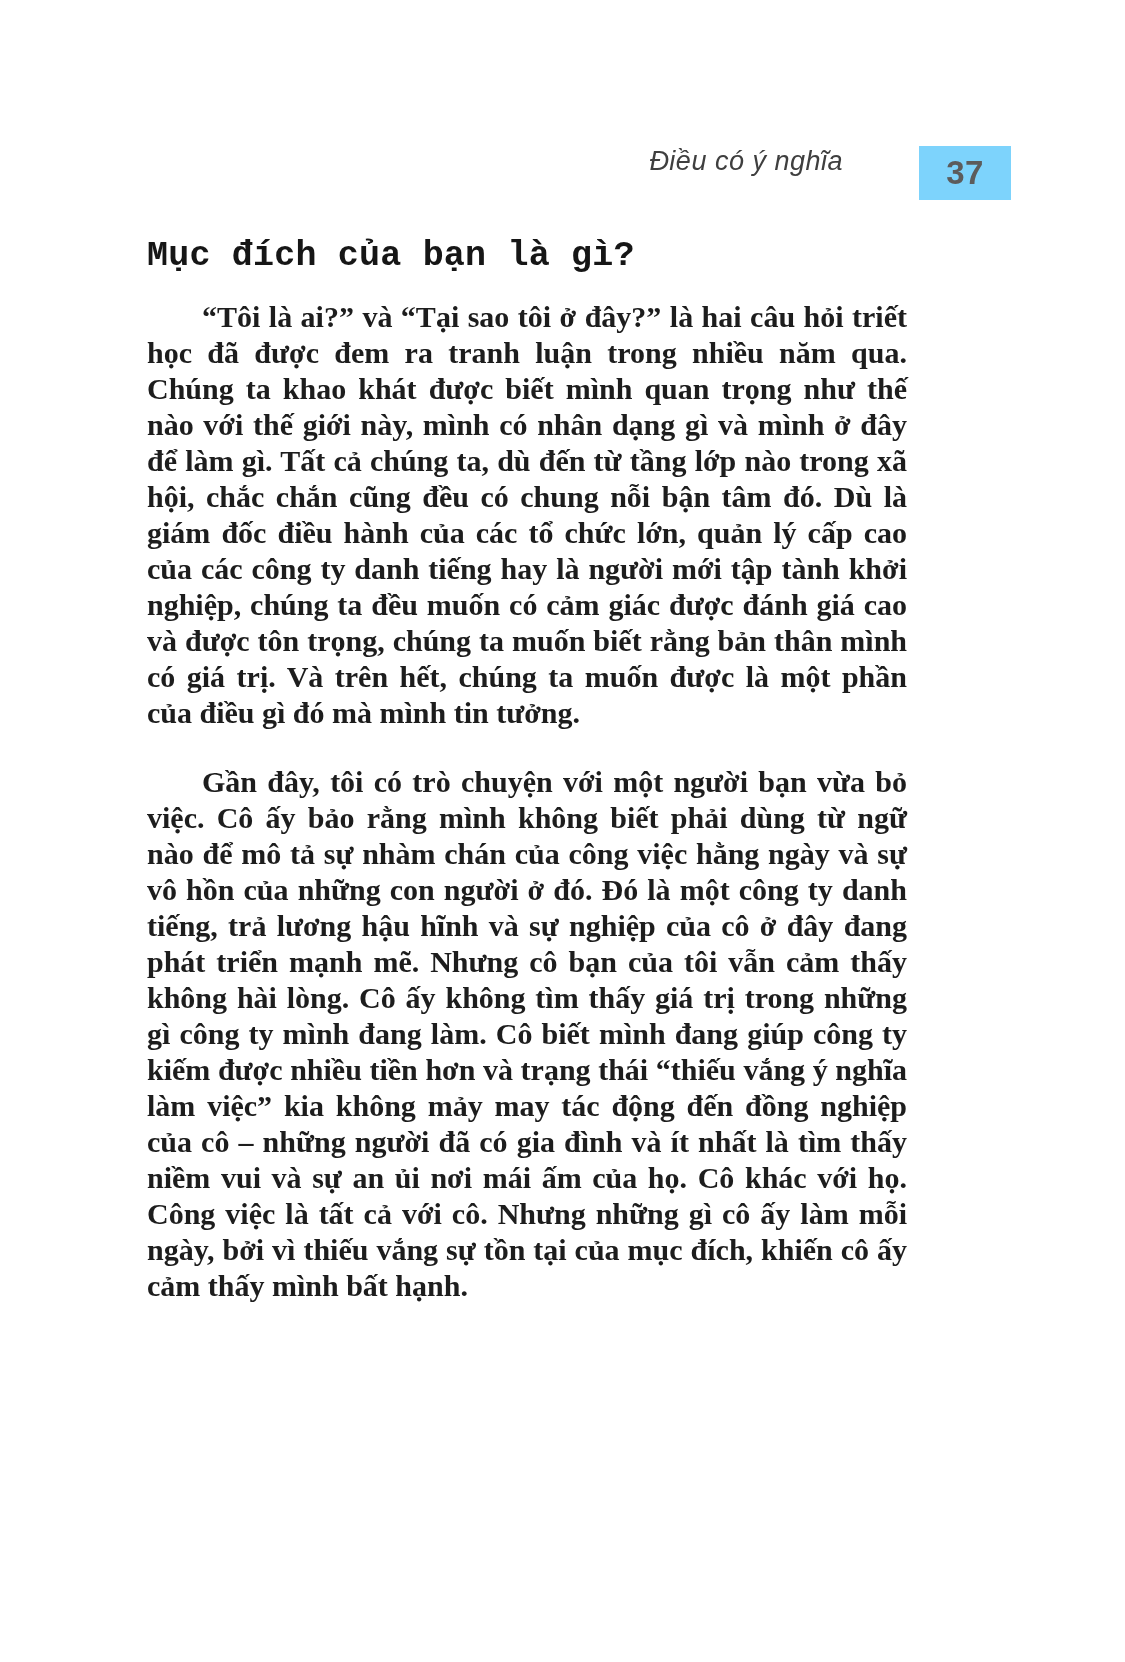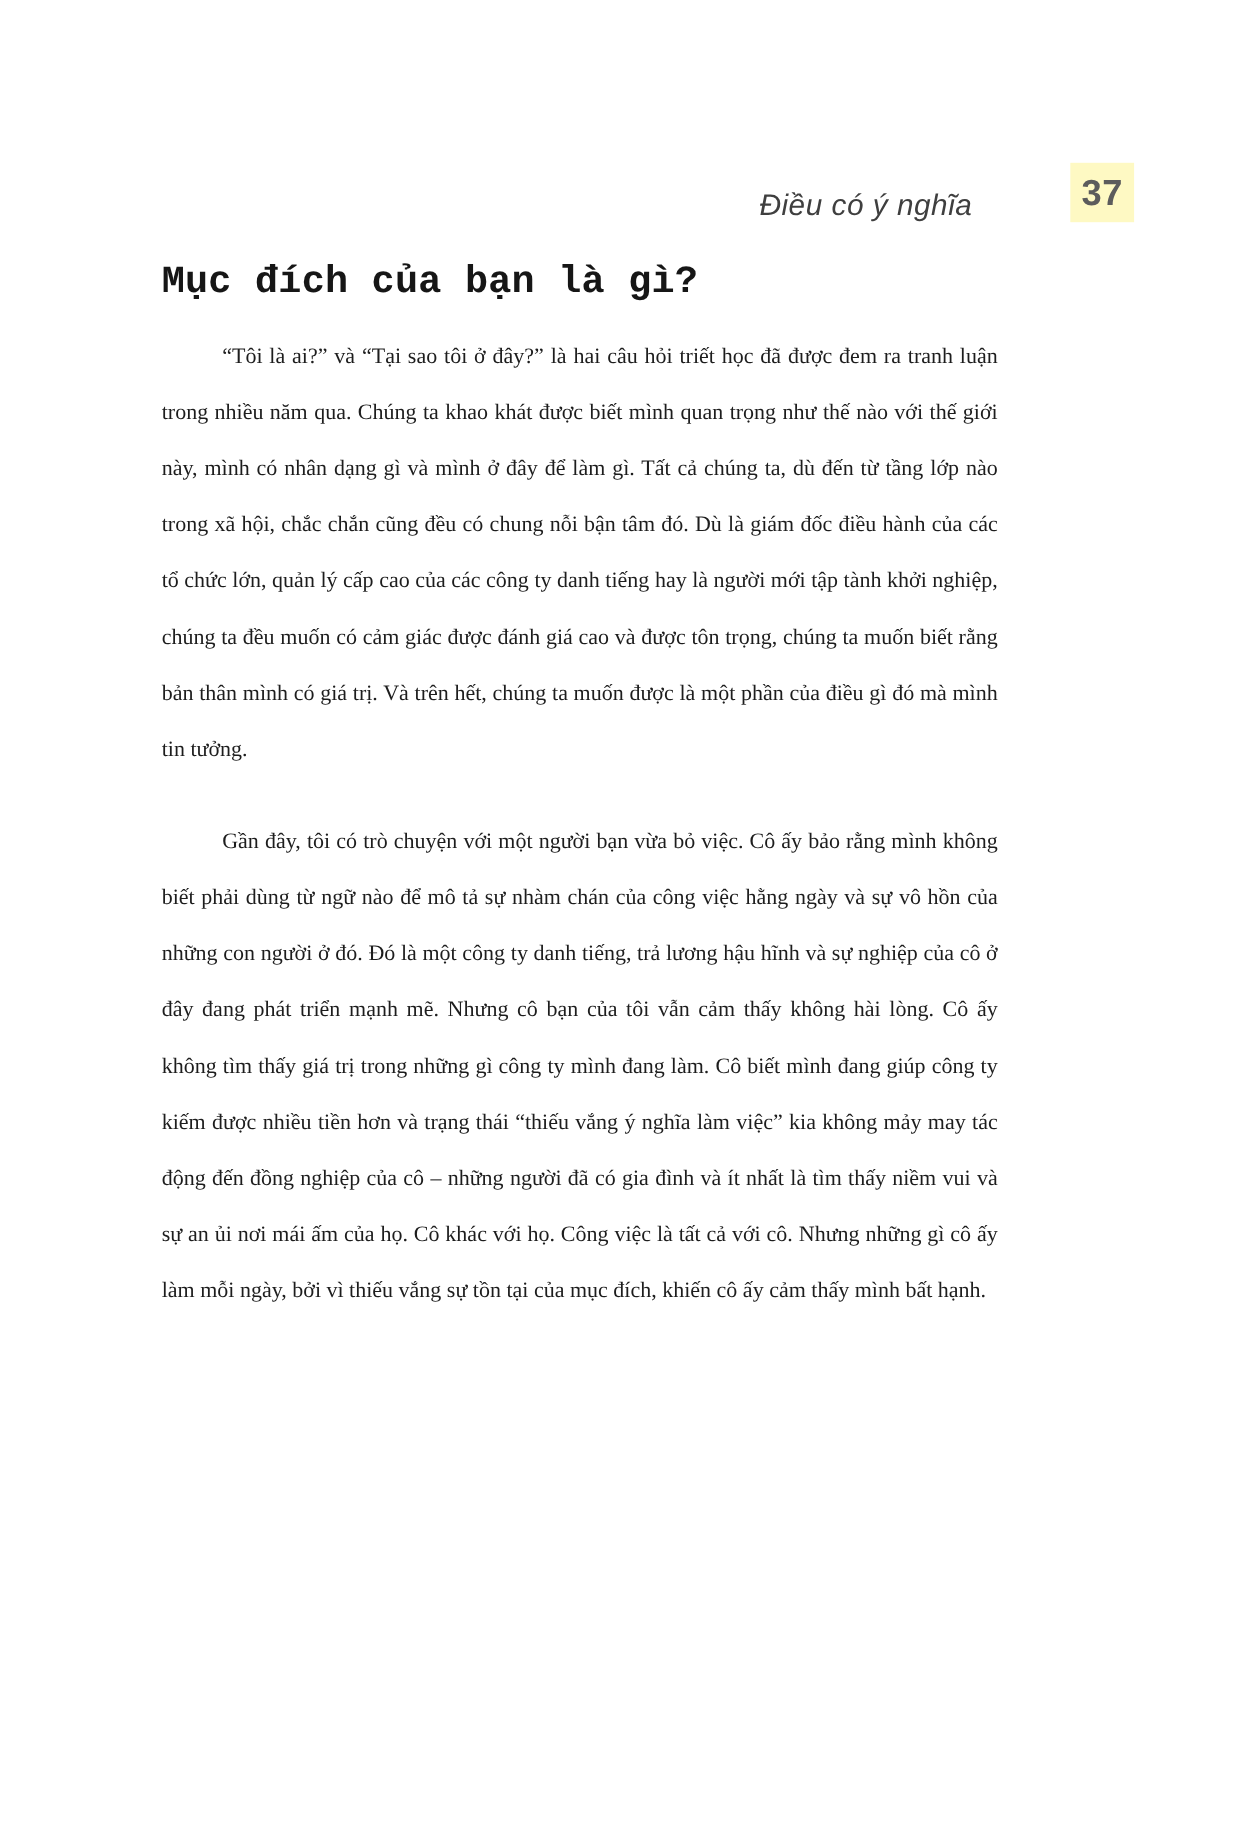--- a/index.html
+++ b/index.html
@@ -11,41 +11,40 @@
     position: relative;
     width: 1125px;
     height: 1662px;
     background: #ffffff;
     overflow: hidden;
     font-family: "Liberation Serif", serif;
   }
   .page-header {
     position: absolute;
     top: 146px;
-    left: 155px;
+    left: 135px;
     width: 876px; 
     height: 56px;
     display: flex;
-    align-items: flex-end;
+    align-items: flex-start;
     justify-content: flex-end;
-    gap: 13px;
   }
   .running-title {
     font-family: "Liberation Sans", sans-serif;
     font-style: italic;
     font-size: 27px;
     letter-spacing: 0.5px;
     color: #3f3f3f;
     margin-right: 76px;
     white-space: nowrap;
   }
   .page-number-box {
-    width: 58px;
+    width: 92px;
     height: 54px;
-    background: #fef9c3;
+    background: #7dd3fc;
     display: flex;
     align-items: center;
     justify-content: center;
     flex: 0 0 auto;
   }
   .page-number {
     font-family: "Liberation Sans", sans-serif;
     font-weight: bold;
     font-size: 33px;
     color: #5c5c5c;
@@ -62,23 +61,24 @@
     letter-spacing: 0.2px;
     color: #161616;
     white-space: nowrap;
   }
   .body-text {
     position: absolute;
     left: 147px;
     top: 299px;
     width: 760px;
     color: #1d1d1d;
-    font-size: 20px;
-    line-height: 51px;
+    font-size: 30px;
+    line-height: 36px;
     text-align: justify;
+    font-weight: bold;
   }
   .body-text p {
     margin: 0;
     text-indent: 55px;
   }
   .body-text p + p {
     margin-top: 33px;
   }
 </style>
 </head>

